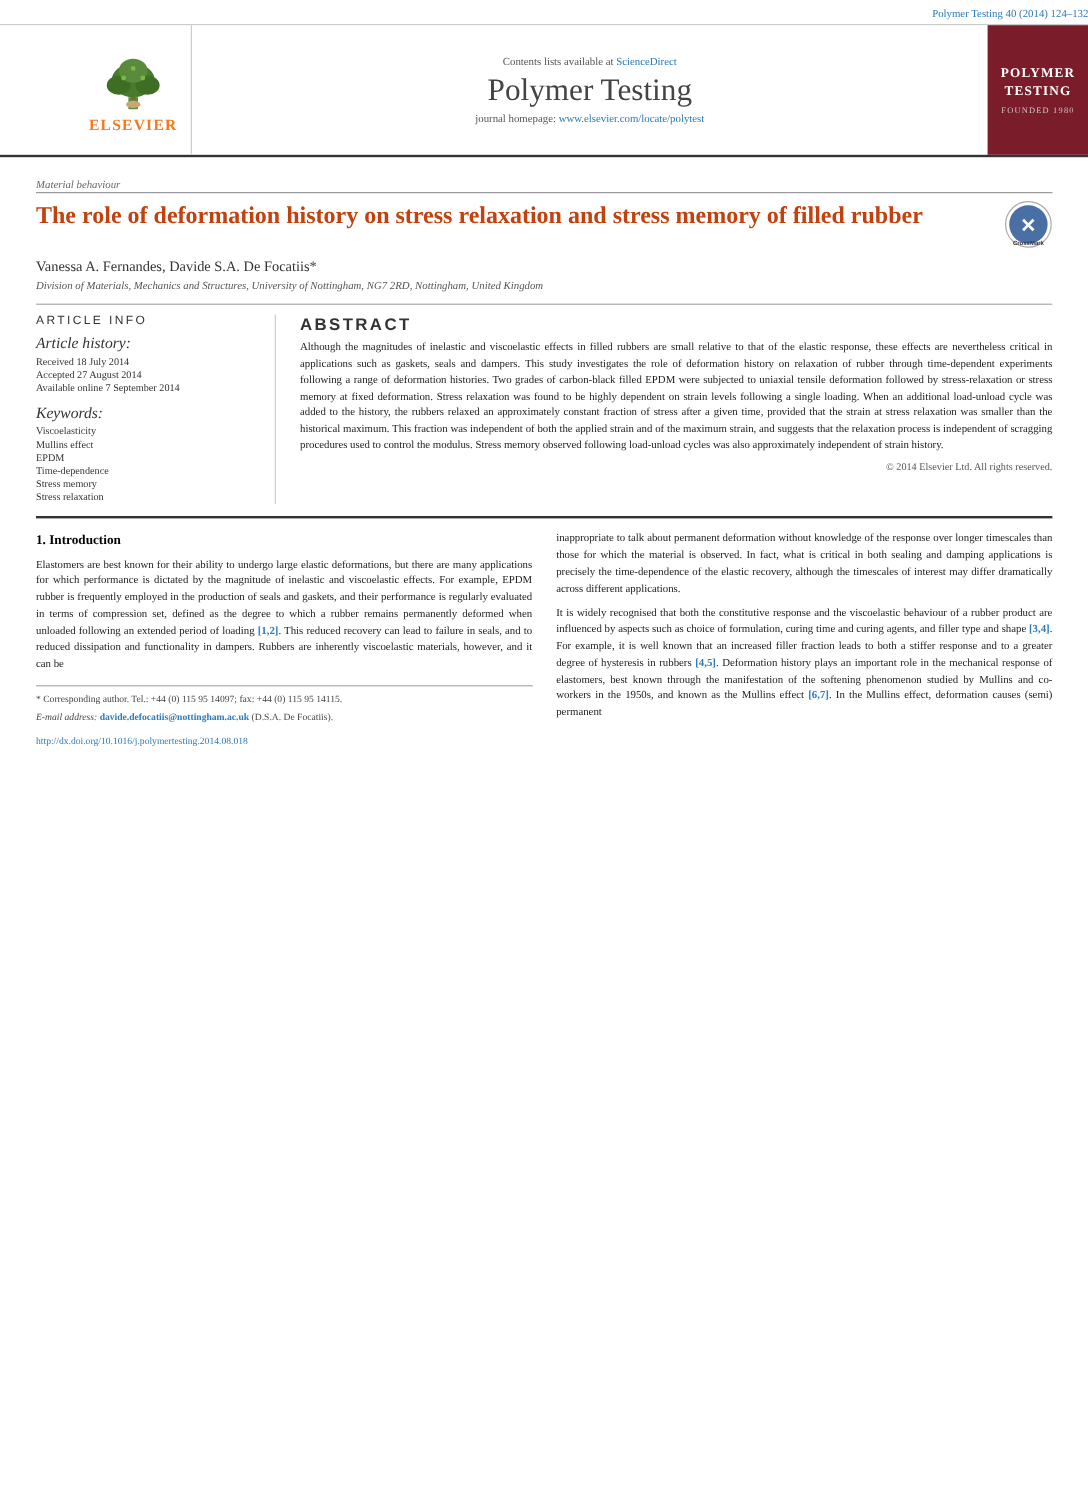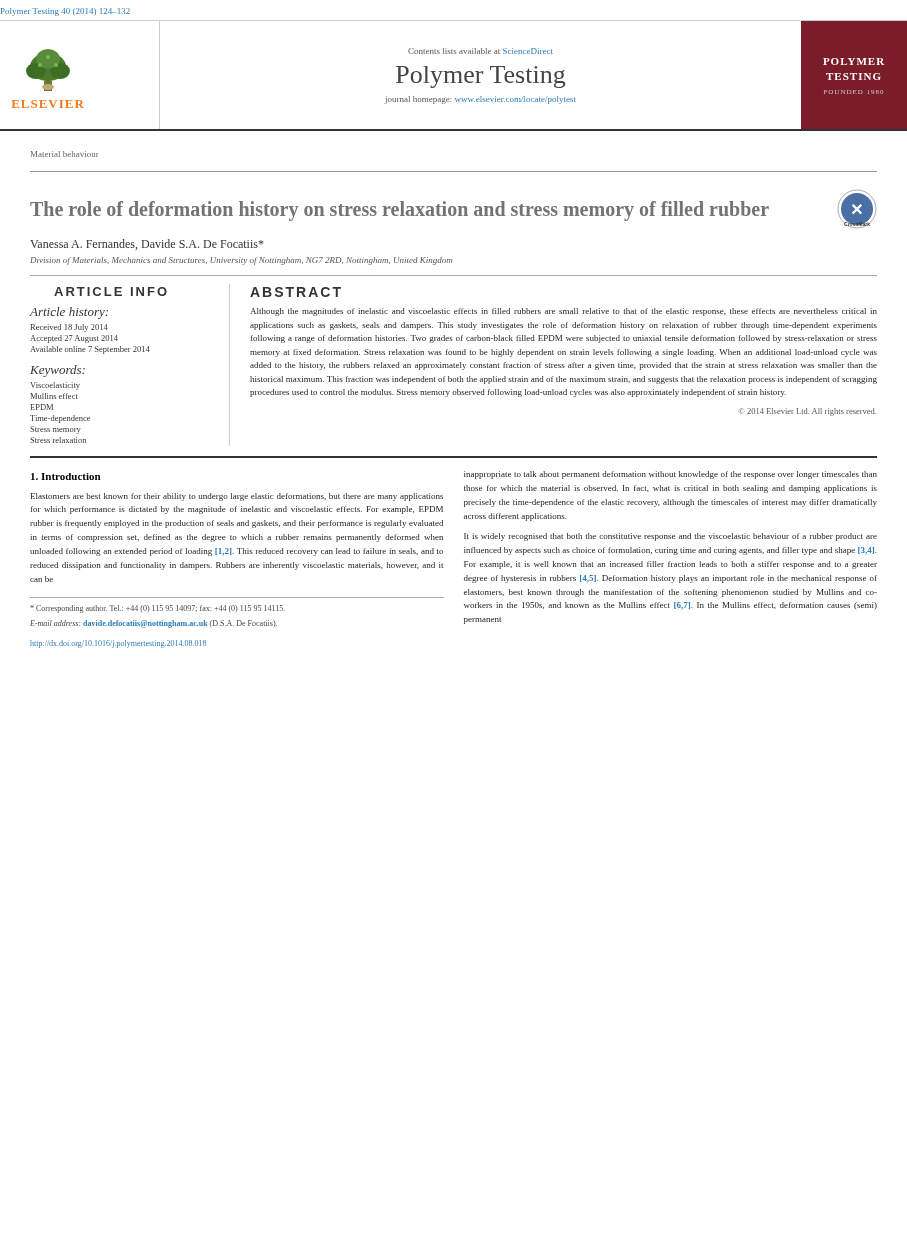--- a/index.html
+++ b/index.html
@@ -7,40 +7,40 @@
       background: #fff;
       font-family: 'Times New Roman', Times, serif;
       font-size: 10px;
       color: #000;
       width: 907px;
       min-height: 1238px;
     }
 
     
     .top-bar {
-      text-align: left;
+      text-align: right;
       padding: 6px 0 4px;
       font-size: 9px;
       color: #2c7bb6;
       border-bottom: 1px solid #ccc;
     }
 
     
     .journal-header {
       display: flex;
       align-items: stretch;
       border-bottom: 2px solid #333;
       min-height: 110px;
     }
 
     .header-left {
       width: 160px;
       display: flex;
       flex-direction: column;
-      align-items: flex-start;
+      align-items: flex-end;
       justify-content: center;
       padding: 8px;
       border-right: 1px solid #ccc;
     }
 
     .elsevier-logo {
       display: flex;
       flex-direction: column;
       align-items: center;
     }
@@ -83,21 +83,21 @@
       color: #444;
       margin-bottom: 4px;
     }
 
     .journal-homepage {
       font-size: 9px;
       color: #555;
     }
 
     .header-right {
-      width: 106px;
+      width: 84px;
       background: #7b1c2a;
       display: flex;
       flex-direction: column;
       align-items: center;
       justify-content: center;
       padding: 8px;
     }
 
     .polymer-badge {
       color: #fff;
@@ -119,34 +119,35 @@
     
     .main-content {
       padding: 10px 30px;
     }
 
     
     .section-label {
       font-size: 9px;
       color: #666;
       border-bottom: 1px solid #999;
-      padding-bottom: 12px;
-      margin-bottom: 17px;
+      padding-bottom: 1px;
+      margin-bottom: 6px;
       margin-top: 8px;
+      font-style: italic;
     }
 
     
     .article-title {
       font-size: 20px;
       font-weight: bold;
-      color: #737373;
+      color: #c2410c;
       margin-bottom: 8px;
       line-height: 1.3;
       display: flex;
-      align-items: center;
+      align-items: flex-start;
       justify-content: space-between;
     }
 
     .title-text {
       flex: 1;
     }
 
     .crossmark {
       width: 40px;
       height: 40px;
@@ -182,27 +183,26 @@
     }
 
     .article-info {
       width: 200px;
       flex-shrink: 0;
       border-right: 1px solid #ccc;
       padding-right: 15px;
     }
 
     .info-section-title {
-      font-size: 13px;
-      font-weight: bold;
+      font-size: 10px;
+      font-weight: normal;
       letter-spacing: 2px;
       color: #333;
       margin-bottom: 5px;
       font-family: Arial, sans-serif;
-      margin-left: 24px;
     }
 
     .info-label {
       font-size: 13px;
       font-style: italic;
       color: #333;
       margin-bottom: 2px;
     }
 
     .info-value {

